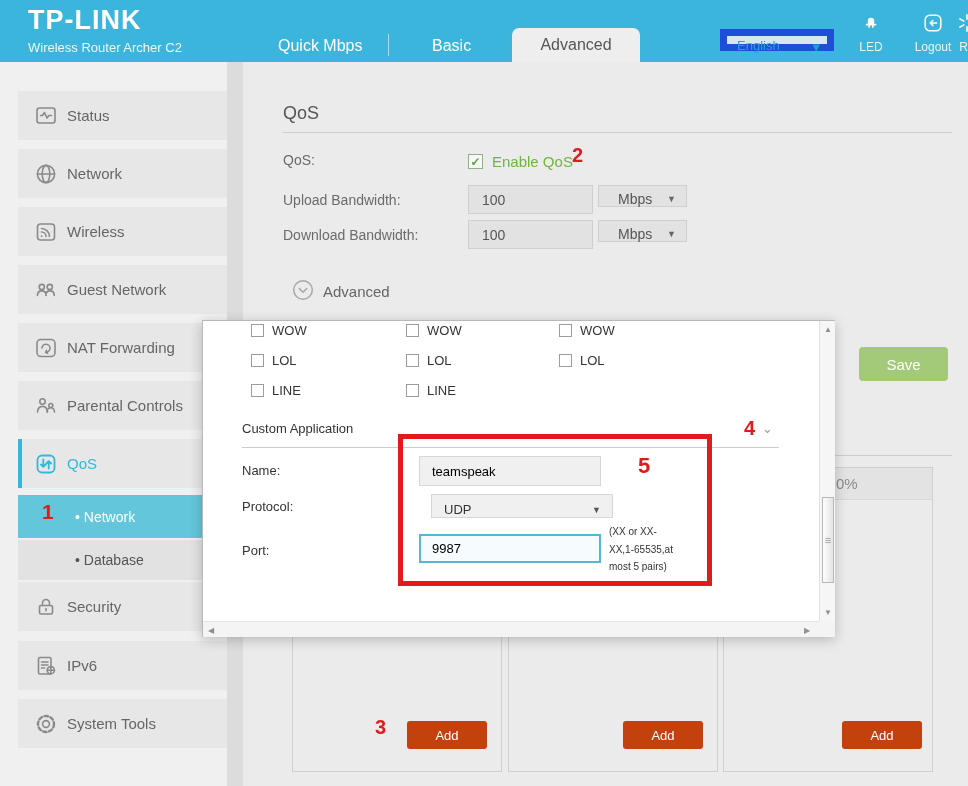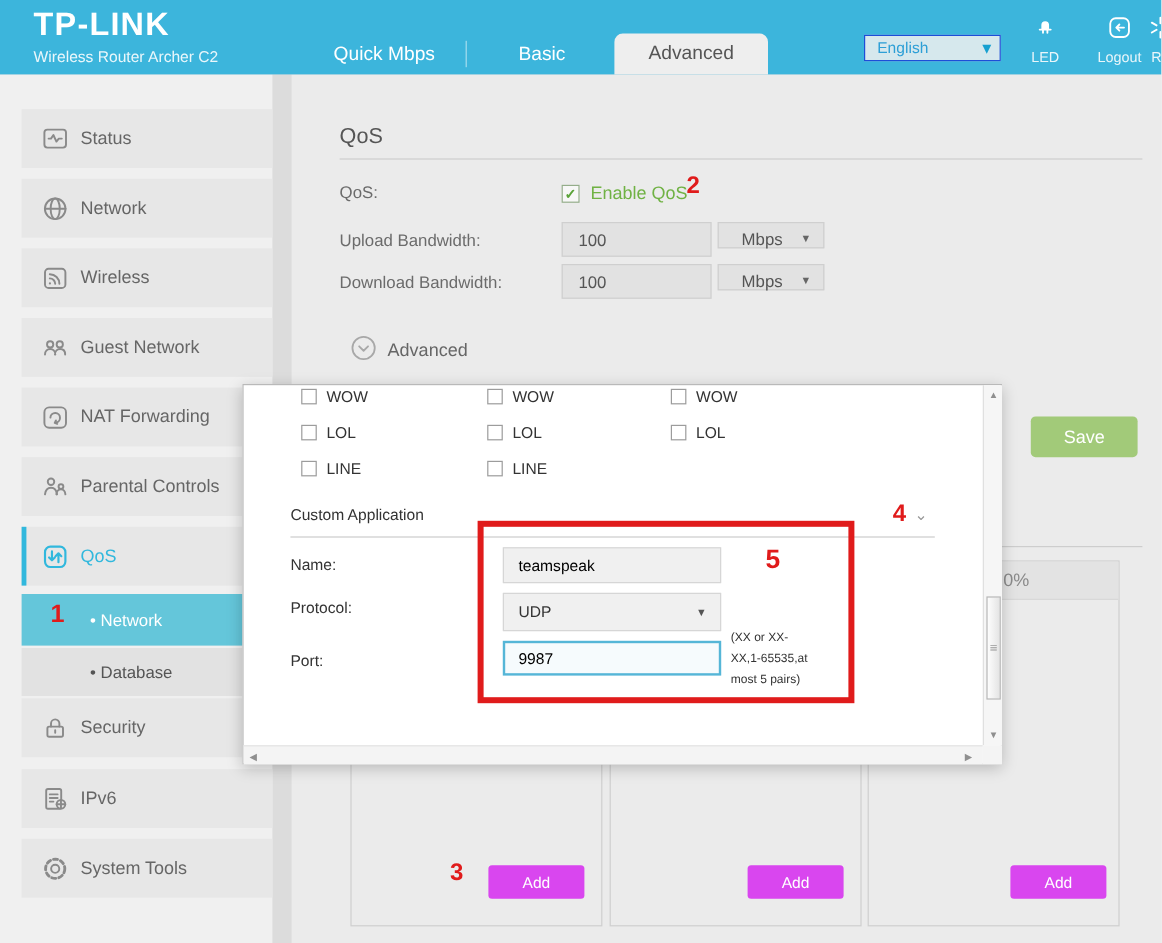--- a/index.html
+++ b/index.html
@@ -6,21 +6,21 @@
   body { font-family:"Liberation Sans", sans-serif; }
   .screen { position:relative; width:968px; height:786px; background:#dcdcdc; overflow:hidden; font-family:"Liberation Sans", sans-serif; }
 
   
   .header { position:absolute; left:0; top:0; width:968px; height:62px; background:#3cb5dc; z-index:5; }
   .logo { position:absolute; left:28px; top:5px; color:#fff; font-size:27px; font-weight:800; letter-spacing:1px; }
   .subtitle { position:absolute; left:28px; top:40px; color:#eaf7fb; font-size:13px; }
   .nav-link { position:absolute; top:37px; color:#fff; font-size:16px; cursor:pointer; }
   .nav-sep { position:absolute; left:388px; top:34px; width:1px; height:22px; background:rgba(255,255,255,.55); }
   .tab-active { position:absolute; left:512px; top:28px; width:128px; height:34px; background:#eeeeee; border-radius:7px 7px 0 0; color:#555; font-size:16px; text-align:center; line-height:34px; cursor:pointer; }
-  .lang { position:absolute; left:720px; top:29px; width:114px; height:22px; background:#d6e8ed; border:1px solid #1d4ed8; color:#2d9fd6; font-size:13px; line-height:20px; padding-left:10px; cursor:pointer; }
+  .lang { position:absolute; left:720px; top:29px; width:114px; height:22px; background:#d6e8ed; border:7px solid #1d4ed8; color:#2d9fd6; font-size:13px; line-height:20px; padding-left:10px; cursor:pointer; }
   .lang .chev { position:absolute; right:7px; top:1px; color:#17a0d0; font-size:15px; line-height:20px; }
   .hact { position:absolute; top:12px; width:44px; text-align:center; color:#eaf6fa; cursor:pointer; }
   .hact .lbl { display:block; font-size:12px; margin-top:2px; }
   .hact svg { stroke:#fff; fill:none; stroke-width:1.7; stroke-linecap:round; stroke-linejoin:round; }
 
   
   .sidebar { position:absolute; left:0; top:62px; width:227px; height:724px; background:#f0f0f0; z-index:1; }
   .sb-item { position:absolute; left:18px; width:209px; height:49px; background:#e7e7e7; display:flex; align-items:center; padding-left:16px; gap:9px; color:#666; font-size:15px; cursor:pointer; }
   .sb-item .sbicon { width:24px; height:24px; color:#8a8a8a; flex:none; }
   .sb-item svg { stroke:currentColor; fill:none; stroke-width:1.6; stroke-linecap:round; stroke-linejoin:round; }
@@ -41,31 +41,31 @@
   .gselect .tri { position:absolute; right:10px; top:0; font-size:9px; color:#666; line-height:27px; }
   .chkbox { position:absolute; width:15px; height:15px; background:#f7f7f7; border:1px solid #94ad8a; text-align:center; font-size:12px; font-weight:bold; color:#5aa338; line-height:14px; cursor:pointer; z-index:2; }
   .enable-lbl { position:absolute; font-size:15px; color:#70b244; z-index:2; }
   .adv-toggle { position:absolute; left:292px; top:279px; display:flex; align-items:center; gap:9px; color:#666; font-size:15px; cursor:pointer; z-index:2; }
   .adv-toggle svg { stroke:#a8a8a8; fill:none; stroke-width:1.5; stroke-linecap:round; stroke-linejoin:round; }
   .save-btn { position:absolute; left:859px; top:347px; width:89px; height:34px; background:#a2ca79; border:none; border-radius:4px; color:#fff; font-size:15px; cursor:pointer; z-index:2; font-family:"Liberation Sans", sans-serif; }
 
   
   .card { position:absolute; top:467px; width:210px; height:305px; border:1px solid #cfcfcf; z-index:2; }
   .card-head { position:absolute; left:0; top:0; width:208px; height:32px; background:#e3e3e3; border-bottom:1px solid #d8d8d8; color:#8a8a8a; font-size:15px; line-height:32px; }
-  .add-btn { position:absolute; left:114px; top:253px; width:80px; height:28px; background:#d946ef; border:none; border-radius:3px; color:#fff; font-size:13px; cursor:pointer; font-family:"Liberation Sans", sans-serif; }
+  .add-btn { position:absolute; left:114px; top:253px; width:80px; height:28px; background:#c2410c; border:none; border-radius:3px; color:#fff; font-size:13px; cursor:pointer; font-family:"Liberation Sans", sans-serif; }
 
   
   .modal { position:absolute; left:202px; top:320px; width:633px; height:317px; background:#fff; border:1px solid #b9b9b9; box-shadow:0 3px 12px rgba(0,0,0,.22); z-index:20; }
   .m-check { position:absolute; display:flex; align-items:center; gap:8px; font-size:13px; color:#333; }
   .m-box { width:13px; height:13px; background:#fff; border:1px solid #9c9c9c; cursor:pointer; flex:none; }
   .m-section { position:absolute; left:39px; top:100px; font-size:13px; color:#333; }
   .m-hr { position:absolute; left:39px; top:126px; width:537px; height:1px; background:#ccc; }
   .m-label { position:absolute; left:39px; font-size:13px; color:#333; }
   .m-input { position:absolute; left:216px; width:182px; height:30px; background:#f0f0f0; border:1px solid #d6d6d6; font-size:13px; color:#000000; padding-left:12px; font-family:"Liberation Sans", sans-serif; }
-  .m-select { position:absolute; left:216px; top:173px; width:182px; height:32px; background:#f0f0f0; border:1px solid #d6d6d6; font-size:13px; color:#333; line-height:30px; padding-left:12px; cursor:pointer; }
+  .m-select { position:absolute; left:228px; top:173px; width:182px; height:24px; background:#f0f0f0; border:1px solid #d6d6d6; font-size:13px; color:#333; line-height:30px; padding-left:12px; cursor:pointer; }
   .m-select .tri { position:absolute; right:11px; top:0; font-size:9px; color:#555; line-height:30px; }
   .m-input.focus { border:2px solid #55b6d7; background:#f6fbfd; padding-left:11px; }
   .m-hint { position:absolute; left:406px; top:202px; width:94px; font-size:10px; color:#333; line-height:17.5px; }
   .vscroll { position:absolute; left:616px; top:0; width:16px; height:300px; background:#f6f6f6; border-left:1px solid #e0e0e0; }
   .vthumb { position:absolute; left:2px; top:176px; width:12px; height:86px; background:linear-gradient(90deg,#fdfdfd,#e4e4e4); border:1px solid #b7b7b7; display:flex; align-items:center; justify-content:center; color:#999; font-size:11px; cursor:grab; }
   .hscroll { position:absolute; left:0; top:300px; width:616px; height:16px; background:#f4f4f4; border-top:1px solid #e3e3e3; }
   .corner { position:absolute; left:616px; top:300px; width:16px; height:16px; background:#f4f4f4; }
   .sarrow { position:absolute; color:#8f8f8f; font-size:8px; cursor:pointer; }
 
   

